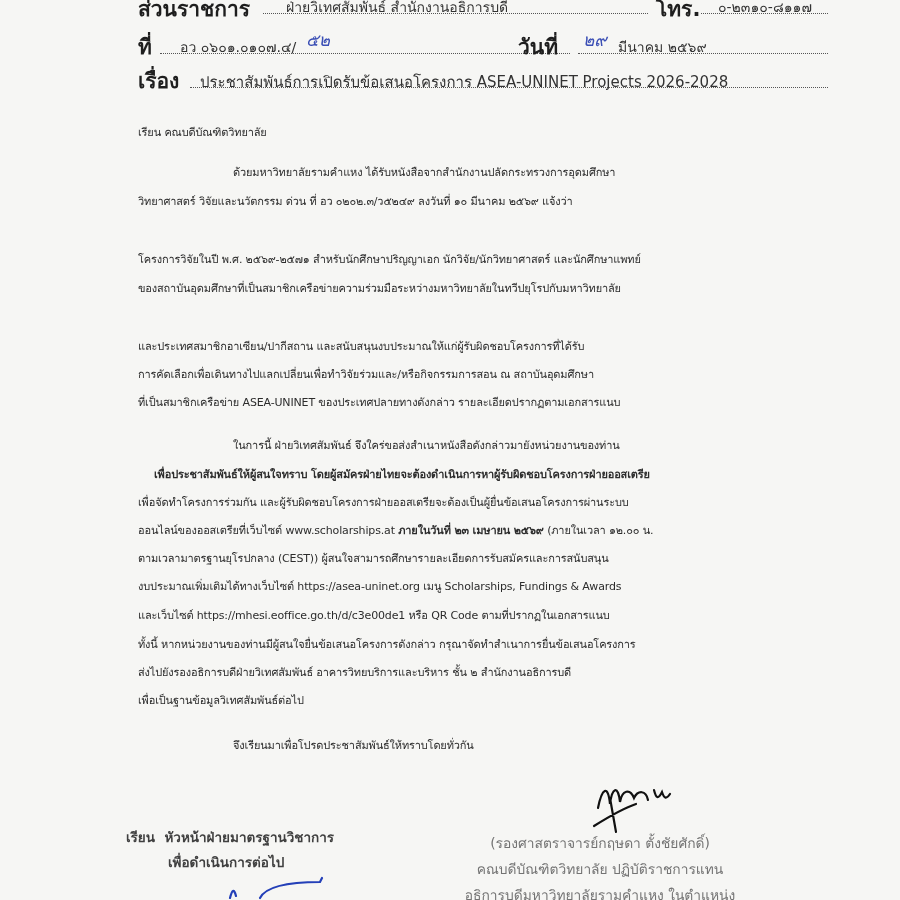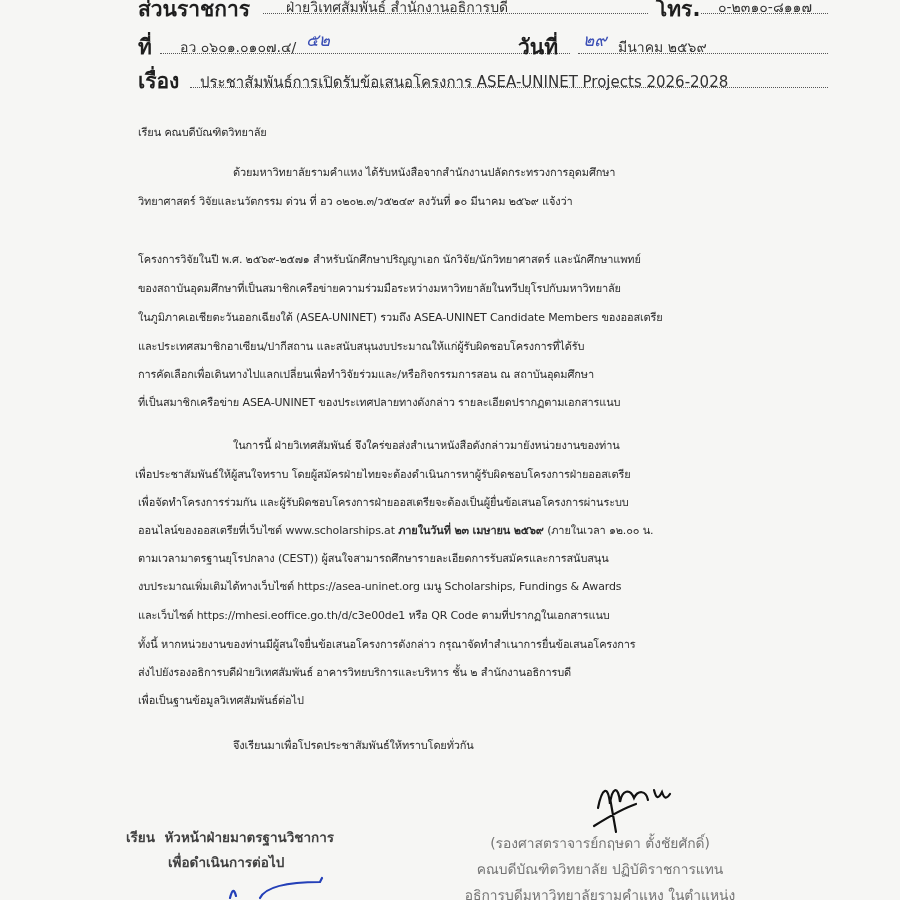--- a/index.html
+++ b/index.html
@@ -57,27 +57,26 @@
     <div class="hdr-dots" style="left:52px; width:638px; top:23px;"></div>
     <span class="hdr-val" style="left:62px; top:6px; font-size:15px;">ประชาสัมพันธ์การเปิดรับข้อเสนอโครงการ ASEA-UNINET Projects 2026-2028</span>
   </div>
 
   <div class="body-line" style="left:138px; top:124px;">เรียน  คณบดีบัณฑิตวิทยาลัย</div>
 
   <div class="body-line" style="left:233px; top:164px;">ด้วยมหาวิทยาลัยรามคำแหง ได้รับหนังสือจากสำนักงานปลัดกระทรวงการอุดมศึกษา</div>
   <div class="body-line" style="left:138px; top:193px;">วิทยาศาสตร์ วิจัยและนวัตกรรม ด่วน ที่ อว ๐๒๐๒.๓/ว๕๒๔๙ ลงวันที่ ๑๐ มีนาคม ๒๕๖๙ แจ้งว่า</div>
   <div class="body-line" style="left:138px; top:251px;">โครงการวิจัยในปี พ.ศ. ๒๕๖๙-๒๕๗๑ สำหรับนักศึกษาปริญญาเอก นักวิจัย/นักวิทยาศาสตร์ และนักศึกษาแพทย์</div>
   <div class="body-line" style="left:138px; top:280px;">ของสถาบันอุดมศึกษาที่เป็นสมาชิกเครือข่ายความร่วมมือระหว่างมหาวิทยาลัยในทวีปยุโรปกับมหาวิทยาลัย</div>
-  <div class="body-line" style="left:138px; top:309px;">ในภูมิภาคเอเชียตะวันออกเฉียงใต้ (ASEA-UNINET) รวมถึง ASEA-UNINET Candidate Members ของออสเตรีย</div>
   <div class="body-line" style="left:138px; top:338px;">และประเทศสมาชิกอาเซียน/ปากีสถาน และสนับสนุนงบประมาณให้แก่ผู้รับผิดชอบโครงการที่ได้รับ</div>
   <div class="body-line" style="left:138px; top:366px;">การคัดเลือกเพื่อเดินทางไปแลกเปลี่ยนเพื่อทำวิจัยร่วมและ/หรือกิจกรรมการสอน ณ สถาบันอุดมศึกษา</div>
   <div class="body-line" style="left:138px; top:394px;">ที่เป็นสมาชิกเครือข่าย ASEA-UNINET ของประเทศปลายทางดังกล่าว รายละเอียดปรากฏตามเอกสารแนบ</div>
 
   <div class="body-line" style="left:233px; top:437px;">ในการนี้ ฝ่ายวิเทศสัมพันธ์ จึงใคร่ขอส่งสำเนาหนังสือดังกล่าวมายังหน่วยงานของท่าน</div>
-  <div class="body-line" style="left:135px; top:466px;">เพื่อประชาสัมพันธ์ให้ผู้สนใจทราบ โดยผู้สมัครฝ่ายไทยจะต้องดำเนินการหาผู้รับผิดชอบโครงการฝ่ายออสเตรีย</div>
+  <div class="body-line" style="left:154px; top:466px;font-weight:bold;">เพื่อประชาสัมพันธ์ให้ผู้สนใจทราบ โดยผู้สมัครฝ่ายไทยจะต้องดำเนินการหาผู้รับผิดชอบโครงการฝ่ายออสเตรีย</div>
   <div class="body-line" style="left:138px; top:494px;">เพื่อจัดทำโครงการร่วมกัน และผู้รับผิดชอบโครงการฝ่ายออสเตรียจะต้องเป็นผู้ยื่นข้อเสนอโครงการผ่านระบบ</div>
   <div class="body-line" style="left:138px; top:522px;">
     <span>ออนไลน์ของออสเตรียที่เว็บไซต์ www.scholarships.at</span>
     <span class="bold">ภายในวันที่ ๒๓ เมษายน ๒๕๖๙</span><span> (ภายในเวลา ๑๒.๐๐ น.</span>
   </div>
   <div class="body-line" style="left:138px; top:550px;">ตามเวลามาตรฐานยุโรปกลาง (CEST)) ผู้สนใจสามารถศึกษารายละเอียดการรับสมัครและการสนับสนุน</div>
   <div class="body-line" style="left:138px; top:578px;">งบประมาณเพิ่มเติมได้ทางเว็บไซต์ https://asea-uninet.org เมนู Scholarships, Fundings &amp; Awards</div>
   <div class="body-line" style="left:138px; top:607px;">และเว็บไซต์ https://mhesi.eoffice.go.th/d/c3e00de1 หรือ QR Code ตามที่ปรากฏในเอกสารแนบ</div>
   <div class="body-line" style="left:138px; top:636px;">ทั้งนี้ หากหน่วยงานของท่านมีผู้สนใจยื่นข้อเสนอโครงการดังกล่าว กรุณาจัดทำสำเนาการยื่นข้อเสนอโครงการ</div>
   <div class="body-line" style="left:138px; top:664px;">ส่งไปยังรองอธิการบดีฝ่ายวิเทศสัมพันธ์ อาคารวิทยบริการและบริหาร ชั้น ๒ สำนักงานอธิการบดี</div>

